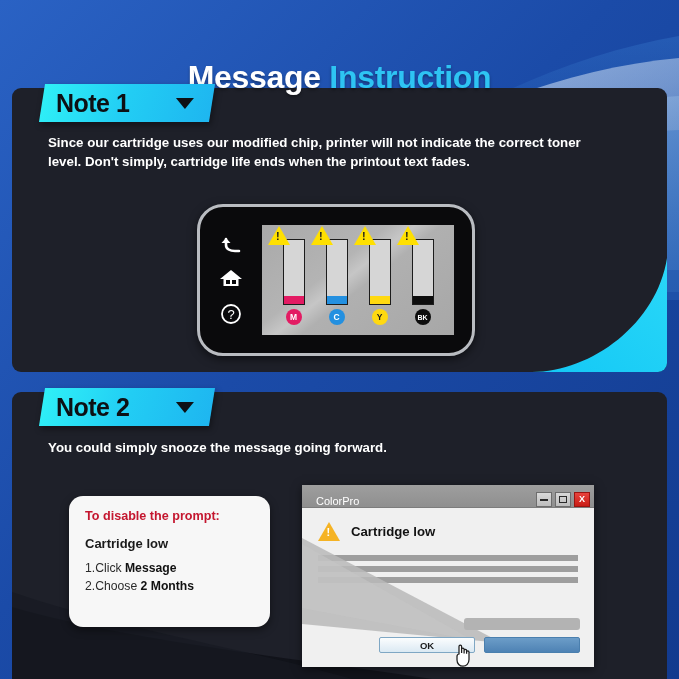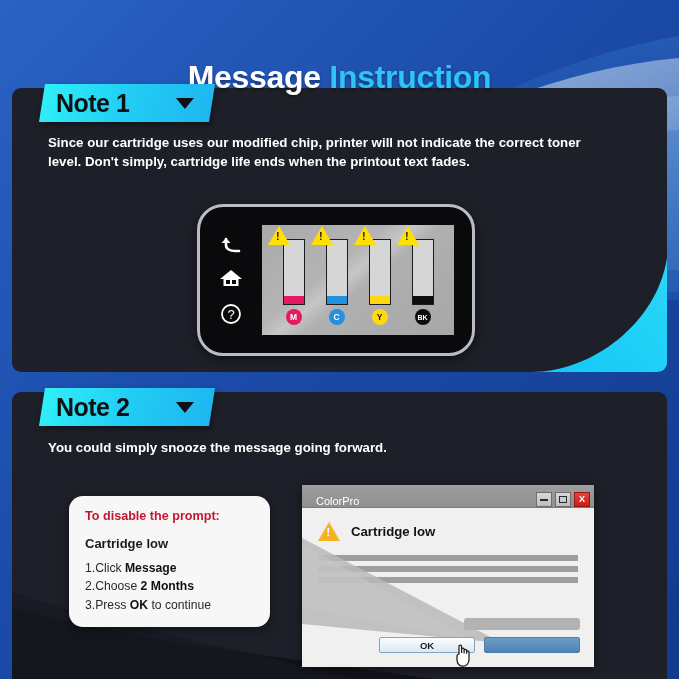--- a/index.html
+++ b/index.html
@@ -330,23 +330,20 @@
 <div id="card">
   <div class="ttl">To disable the prompt:</div>
   <div class="sub">Cartridge low</div>
   <ol>
     <li>
       <span>1.</span><span>Click </span><b>Message</b><span></span>
     </li>
     <li>
       <span>2.</span><span>Choose </span><b>2 Months</b><span></span>
     </li>
-    <li>
-      <span>3.</span><span>Press </span><b>OK</b><span> to continue</span>
-    </li>
   </ol>
 </div>
 
 <div id="dialog">
   <div id="dlg-title">
     <span class="name">ColorPro</span>
     <span class="win-btn">
         <span class="mn"></span>
       </span>
     <span class="win-btn">

